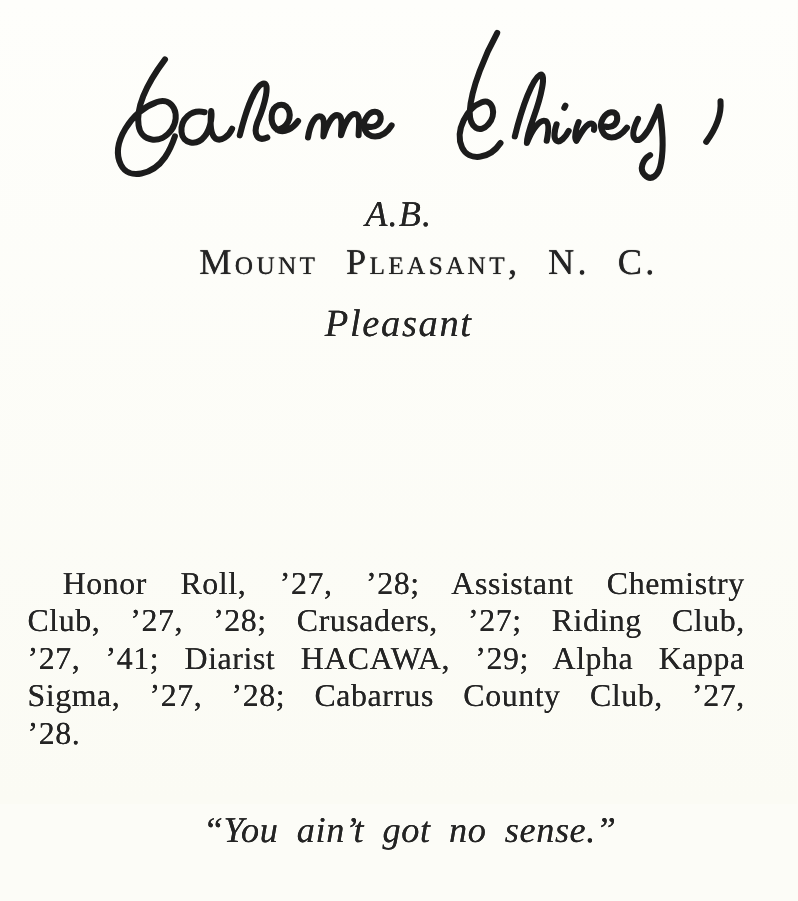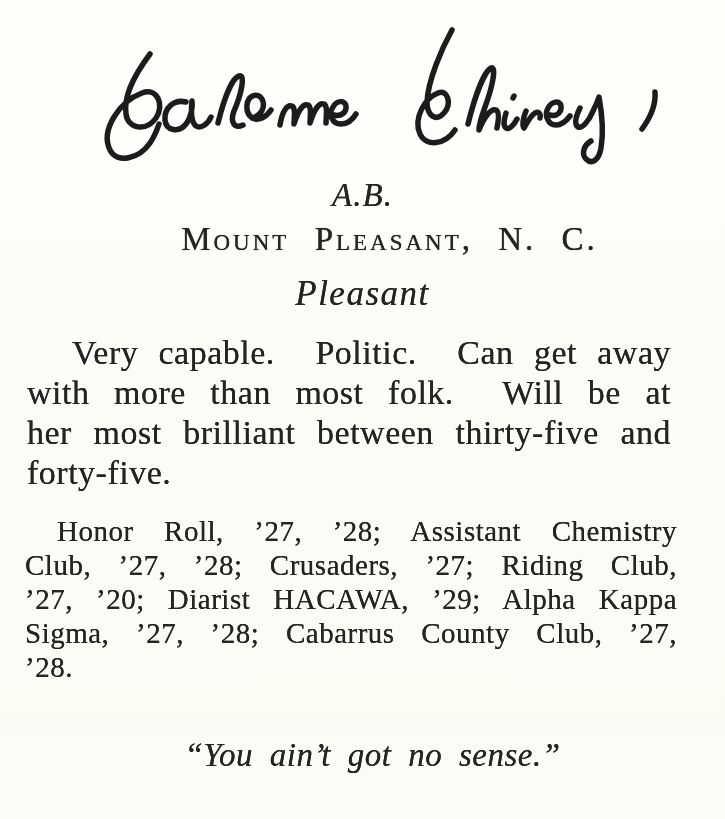--- a/index.html
+++ b/index.html
@@ -129,30 +129,24 @@
       <path d="M655,96 C656,108 650,122 642,133"></path>
     </g>
   </svg>
 
   <div class="centered degree">A.B.</div>
 
   <div class="centered hometown">Mount Pleasant, N. C.</div>
 
   <div class="centered major">Pleasant</div>
 
-  <div class="para description">
-      <div class="line">Very capable.  Politic.  Can get away</div>
-      <div class="line">with more than most folk.  Will be at</div>
-      <div class="line">her most brilliant between thirty-five and</div>
-      <div class="line">forty-five.</div>
-    </div>
 
   <div class="para activities">
       <div class="line">Honor Roll, ’27, ’28; Assistant Chemistry</div>
       <div class="line">Club, ’27, ’28; Crusaders, ’27; Riding Club,</div>
-      <div class="line">’27, ’20; Diarist HACAWA, ’29; Alpha Kappa</div>
+      <div class="line">’27, ’41; Diarist HACAWA, ’29; Alpha Kappa</div>
       <div class="line">Sigma, ’27, ’28; Cabarrus County Club, ’27,</div>
       <div class="line">’28.</div>
     </div>
 
   <div class="centered quote">“You ain’t got no sense.”</div>
 
 </div>
 
 </body></html>

